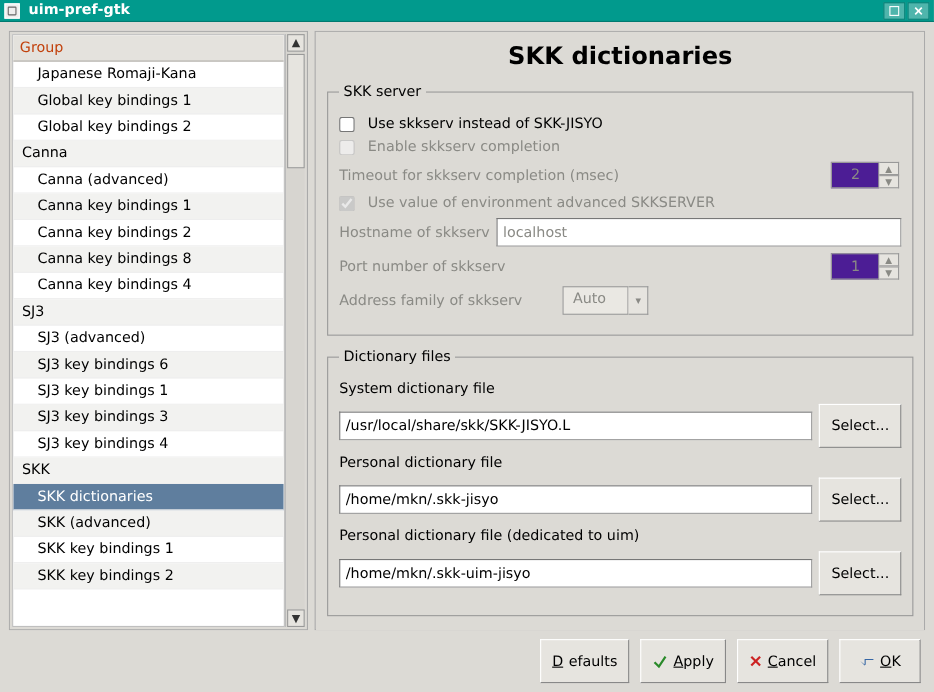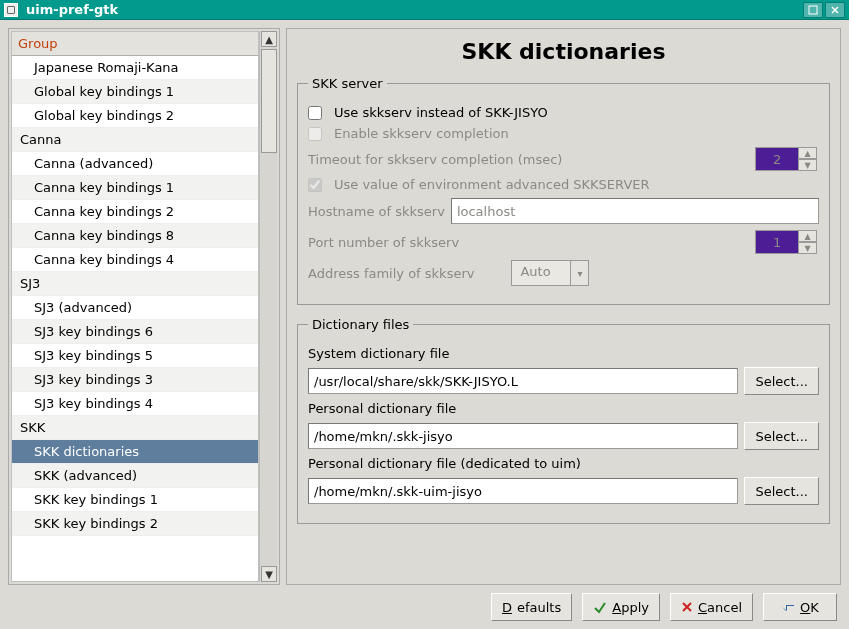--- a/index.html
+++ b/index.html
@@ -195,21 +195,21 @@
     display:flex;align-items:center;justify-content:center;font-size:10px;color:#555;
   }
   .btn {
     background:#e6e4df;
     border:1px solid #888;
     border-top-color:#fff;border-left-color:#fff;
     padding: 4px 10px;
     font-family:inherit;font-size:13px;
     min-width:64px;
     display:inline-flex;align-items:center;justify-content:center;gap:5px;
-    height:28px;
+    height:40px;
   }
   .btn .mn { text-decoration: underline; }
   .bottom-bar {
     display:flex;
     justify-content:flex-end;
     gap:10px;
     padding: 8px 4px 2px;
   }
   .icon { display:inline-flex; }
 </style>
@@ -247,21 +247,21 @@
               <div class="list-item">Global key bindings 2</div>
               <div class="list-item toplevel">Canna</div>
               <div class="list-item">Canna (advanced)</div>
               <div class="list-item">Canna key bindings 1</div>
               <div class="list-item">Canna key bindings 2</div>
               <div class="list-item">Canna key bindings 8</div>
               <div class="list-item">Canna key bindings 4</div>
               <div class="list-item toplevel">SJ3</div>
               <div class="list-item">SJ3 (advanced)</div>
               <div class="list-item">SJ3 key bindings 6</div>
-              <div class="list-item">SJ3 key bindings 5</div>
+              <div class="list-item">SJ3 key bindings 1</div>
               <div class="list-item">SJ3 key bindings 3</div>
               <div class="list-item">SJ3 key bindings 4</div>
               <div class="list-item toplevel">SKK</div>
               <div class="list-item selected">SKK dictionaries</div>
               <div class="list-item">SKK (advanced)</div>
               <div class="list-item">SKK key bindings 1</div>
               <div class="list-item">SKK key bindings 2</div>
             </div>
         </div>
         <div class="vscroll">

